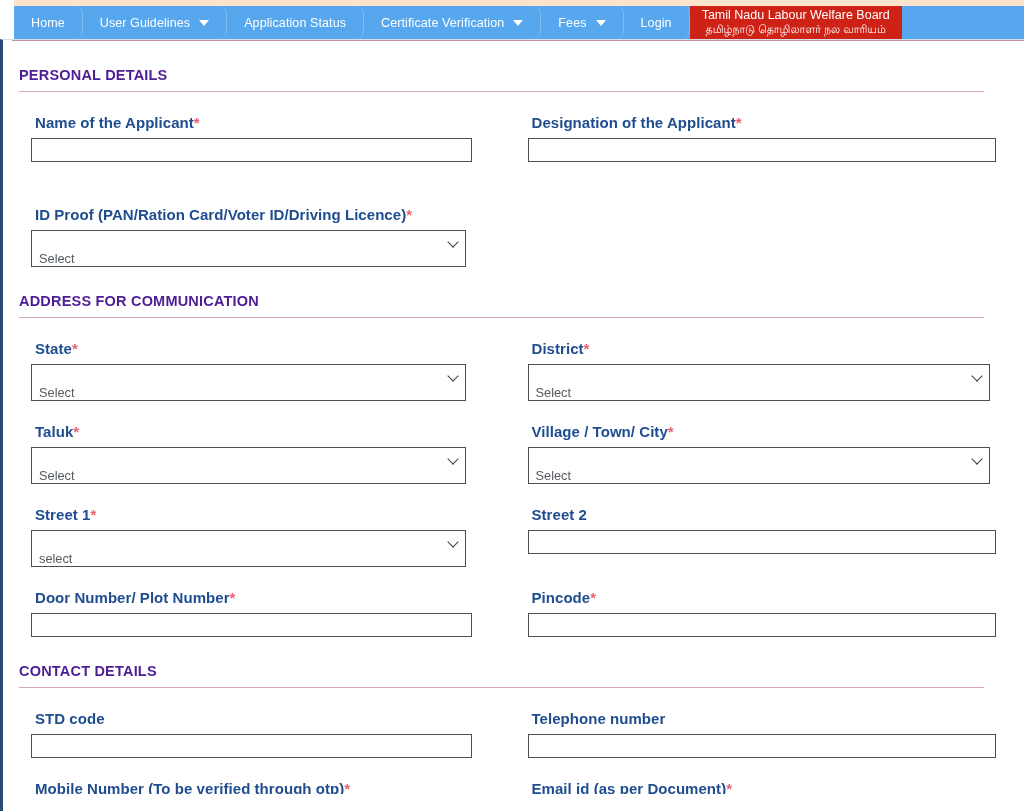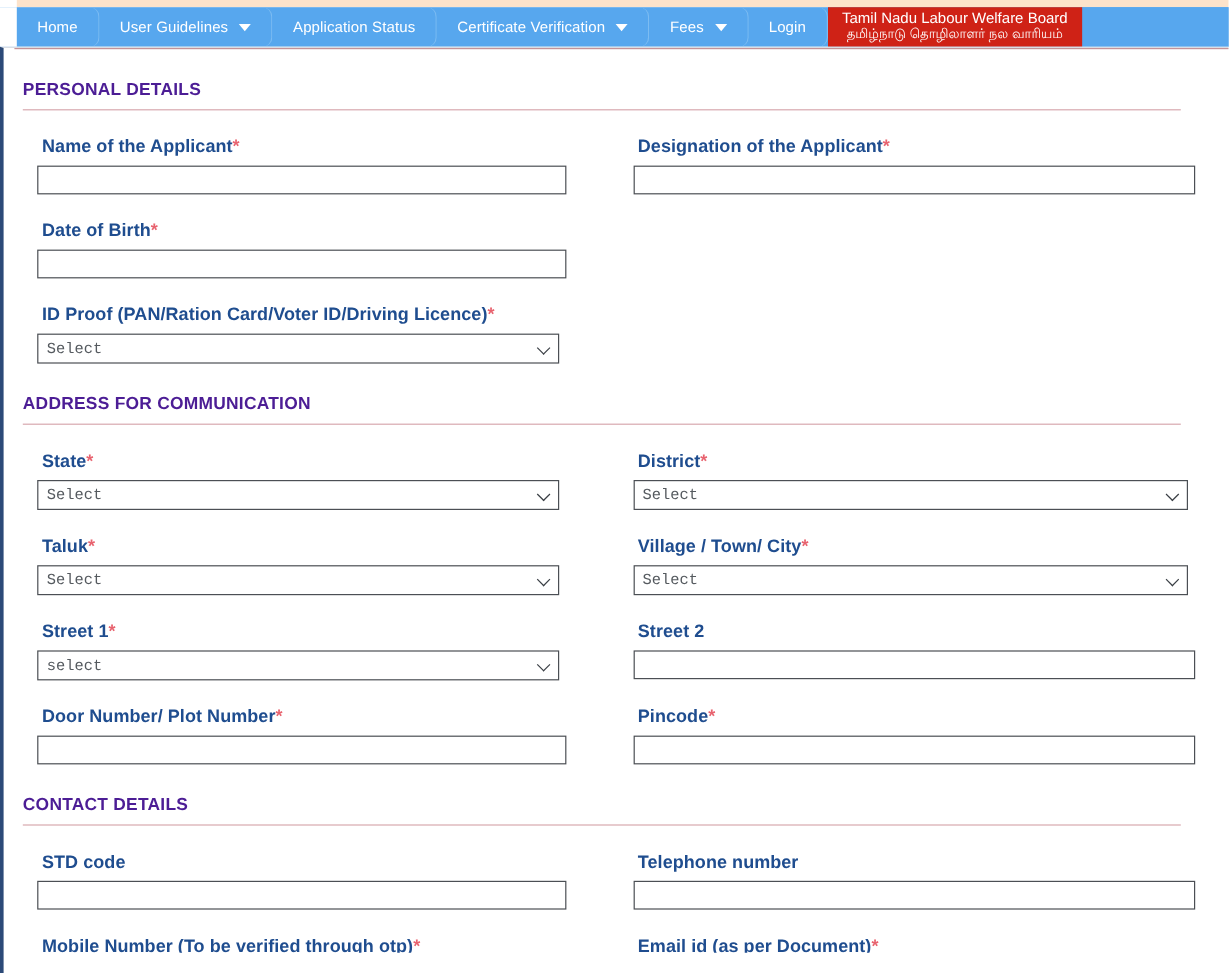--- a/index.html
+++ b/index.html
@@ -166,30 +166,29 @@
     outline: none;
   }
   .select-wrap {
     position: relative;
     display: block;
     width: calc(100% - 6px);
     margin-left: 12px;
   }
   .select-box {
     width: 100%;
-    height: 25px;
+    height: 37px;
     background: #ffffff;
     border: 1px solid #4b4f54;
     font-size: 12.8px;
     color: #555a5f;
     padding: 0 26px 0 7px;
     display: flex;
-    align-items: center;
+    align-items: flex-end;
     cursor: pointer;
-    font-family: Liberation Mono, monospace;
   }
   .select-chev {
     position: absolute;
     right: 9px; top: 8px;
     width: 8px; height: 8px;
     border-right: 1.6px solid #3a3f45;
     border-bottom: 1.6px solid #3a3f45;
     transform: rotate(45deg);
     pointer-events: none;
   }
@@ -270,26 +269,20 @@
         </div>
         <div class="col right">
           <div class="field-label">
             <span>Designation of the Applicant</span><span class="req">*</span>
           </div>
           <input class="text-input" type="text" value="" style="">
         </div>
       </div>
 
       <div class="row">
-        <div class="col">
-          <div class="field-label">
-            <span>Date of Birth</span><span class="req">*</span>
-          </div>
-          <input class="text-input" type="text" value="" style="">
-        </div>
       </div>
 
       <div class="row">
         <div class="col">
           <div class="field-label">
             <span>ID Proof (PAN/Ration Card/Voter ID/Driving Licence)</span><span class="req">*</span>
           </div>
           <div class="select-wrap">
             <div class="select-box">
               <span>Select</span>

